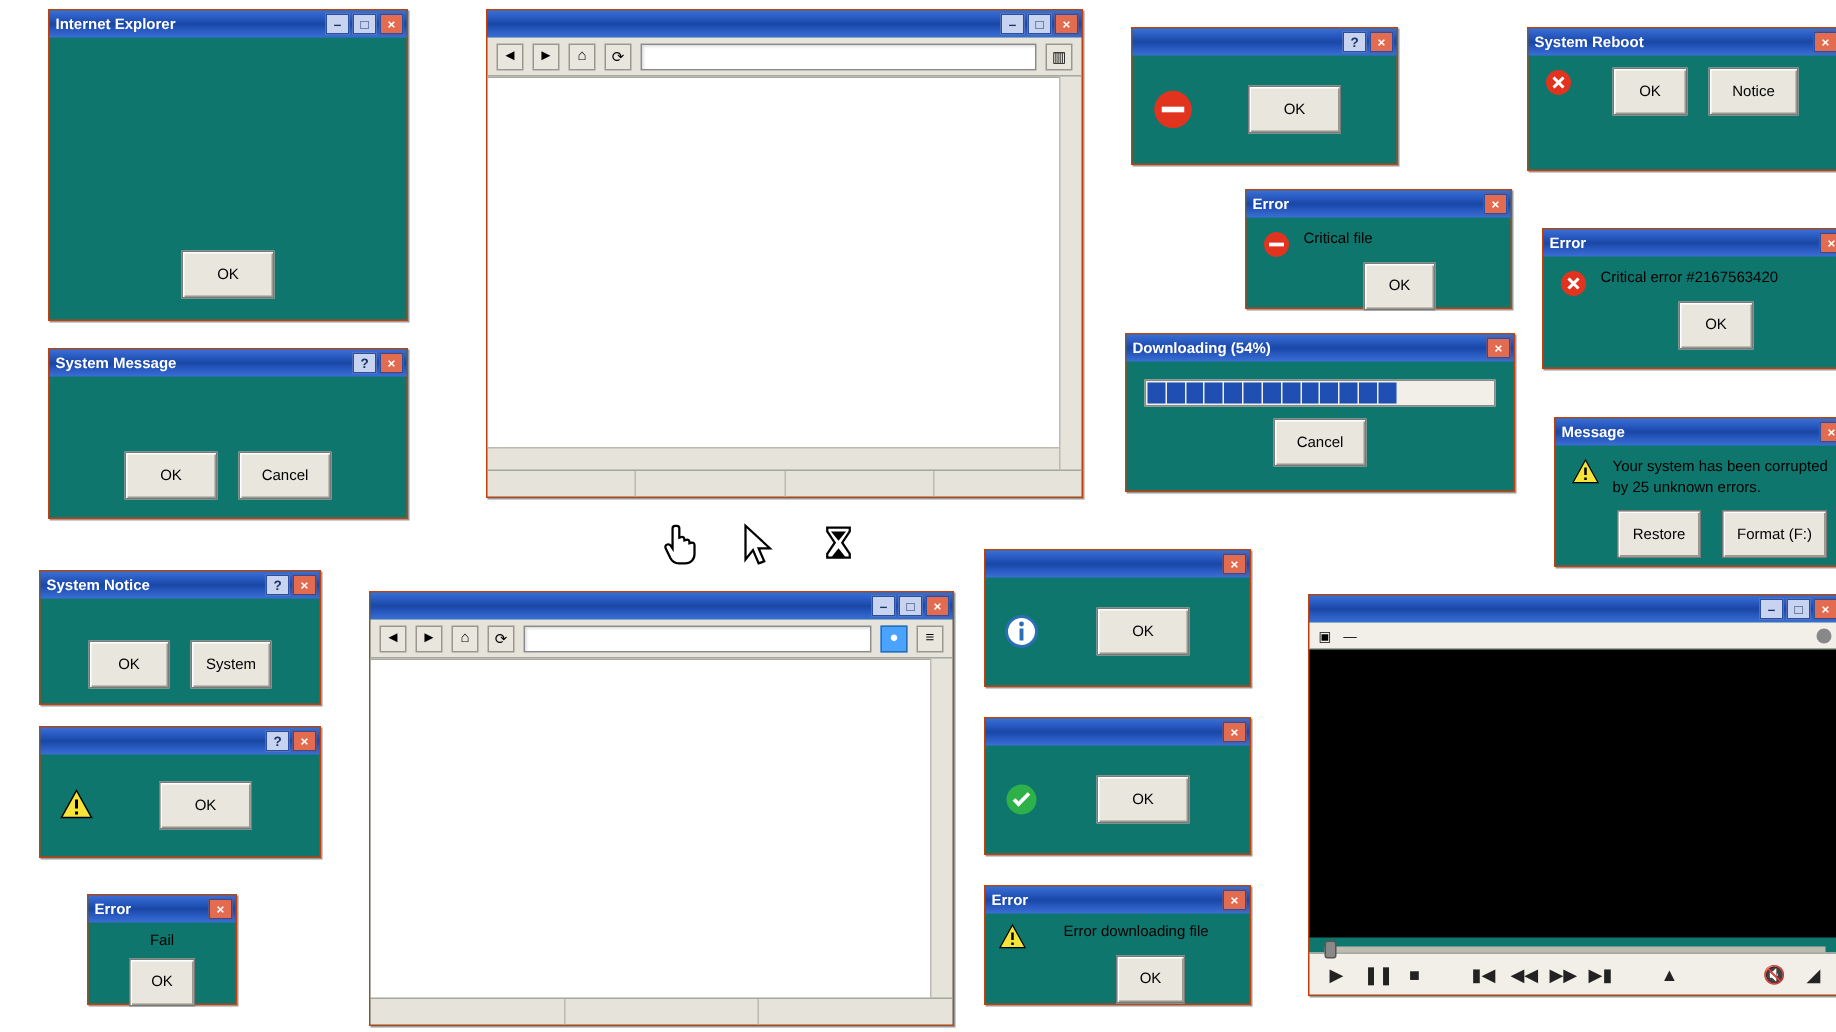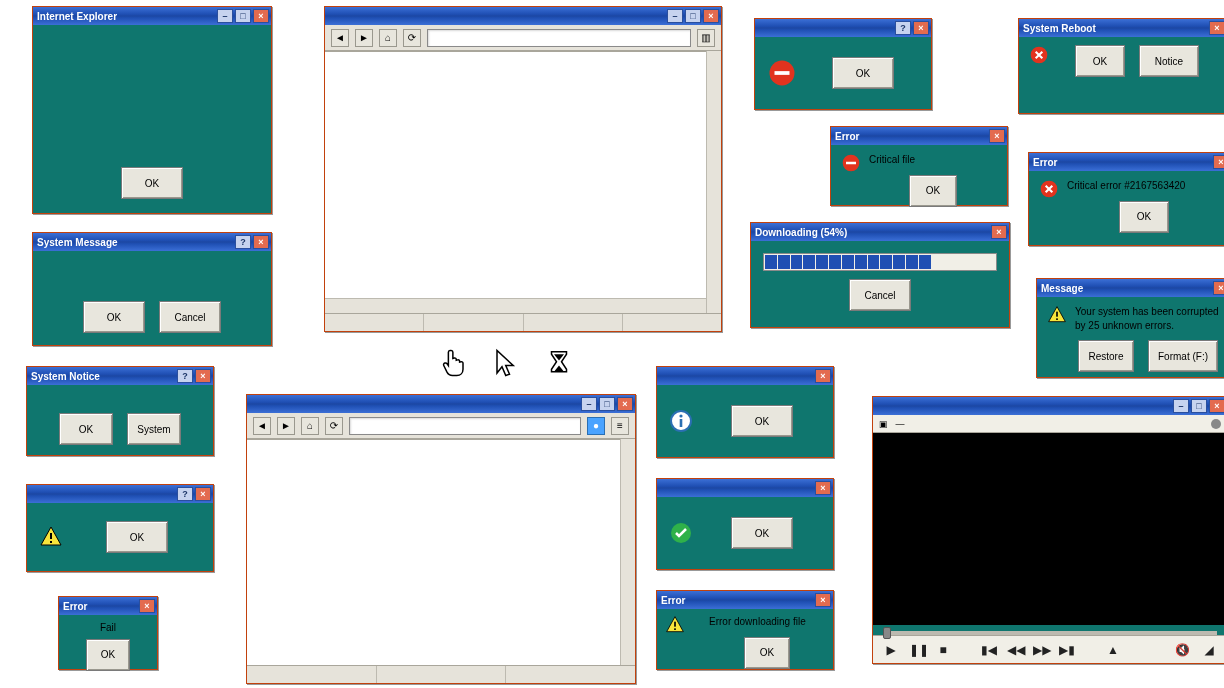--- a/index.html
+++ b/index.html
@@ -137,21 +137,21 @@
     </span>
   </div>
   <div class="client" style="height:calc(100% - 18px); justify-content:flex-end; padding-bottom:12px;">
     <div class="btnrow">
       <span class="btn">OK</span>
       <span class="btn">Cancel</span>
     </div>
   </div>
 </div>
 
-<div class="win" style="left:6px; top:366px; width:188px; height:90px;">
+<div class="win" style="left:6px; top:380px; width:188px; height:90px;">
   <div class="titlebar">
     <span>System Notice</span>
     <span class="caps">
       <span class="cap">?</span>
       <span class="cap close">×</span>
     </span>
   </div>
   <div class="client" style="height:calc(100% - 18px); justify-content:flex-end; padding-bottom:10px;">
     <div class="btnrow">
       <span class="btn" style="min-width:54px">OK</span>

